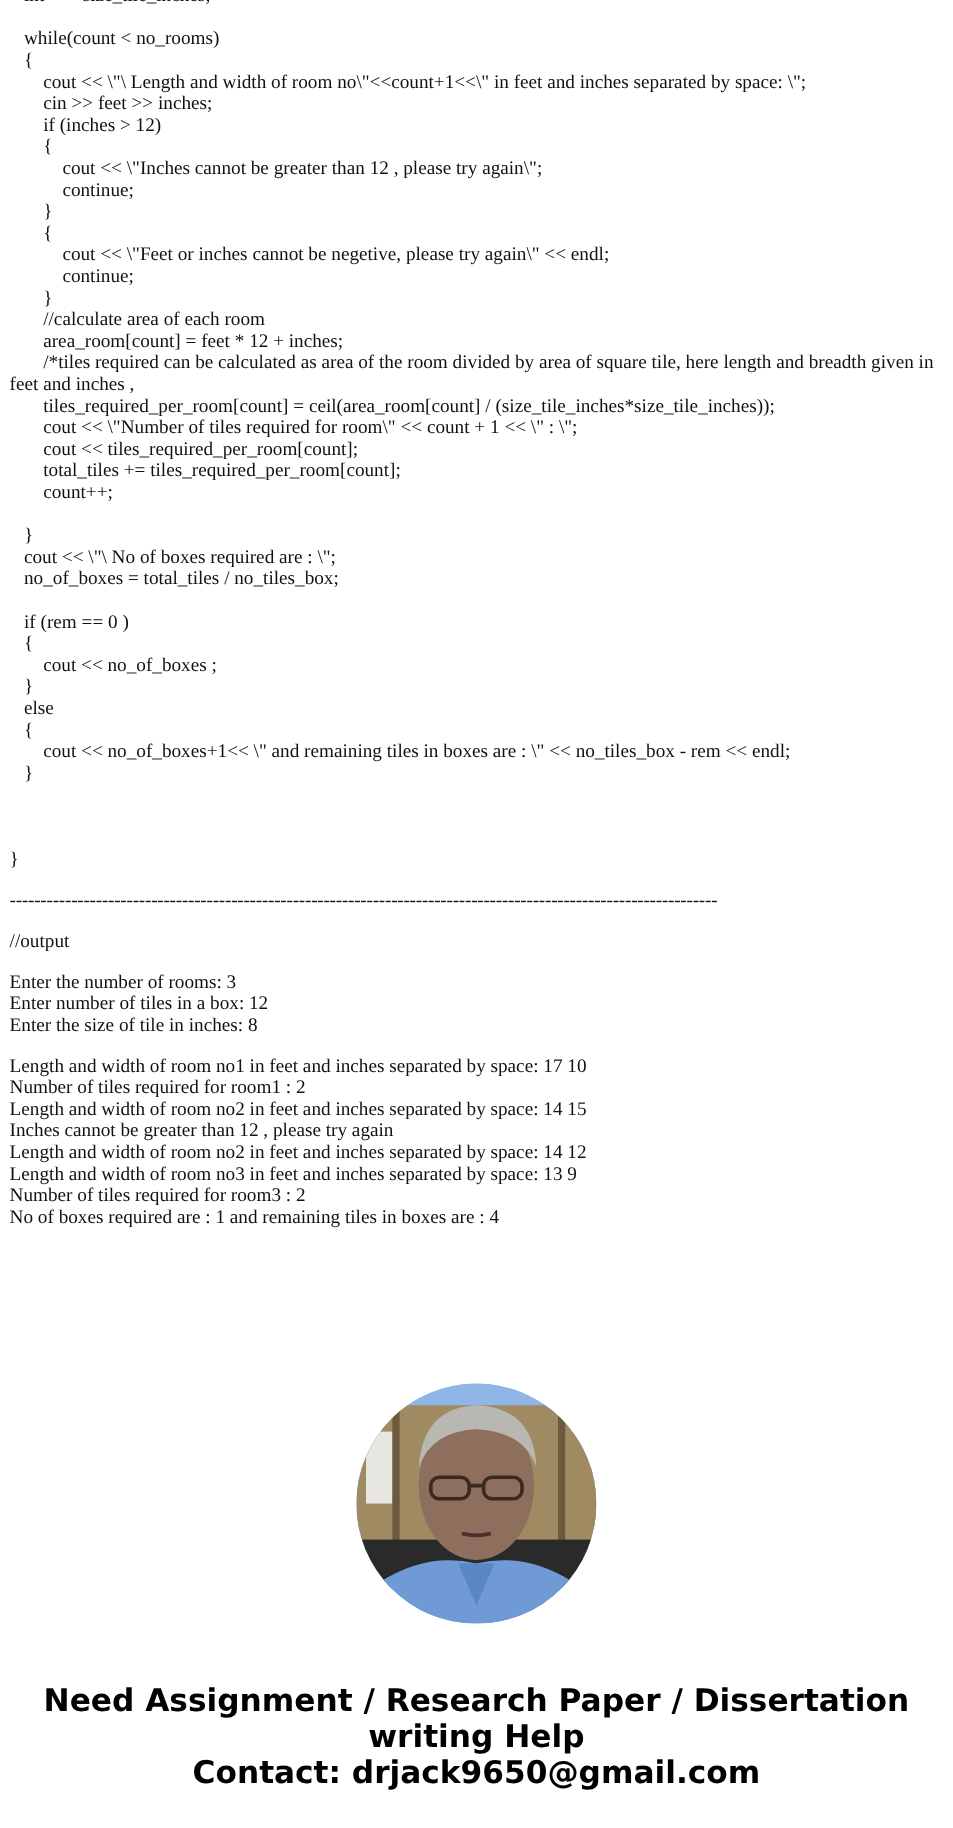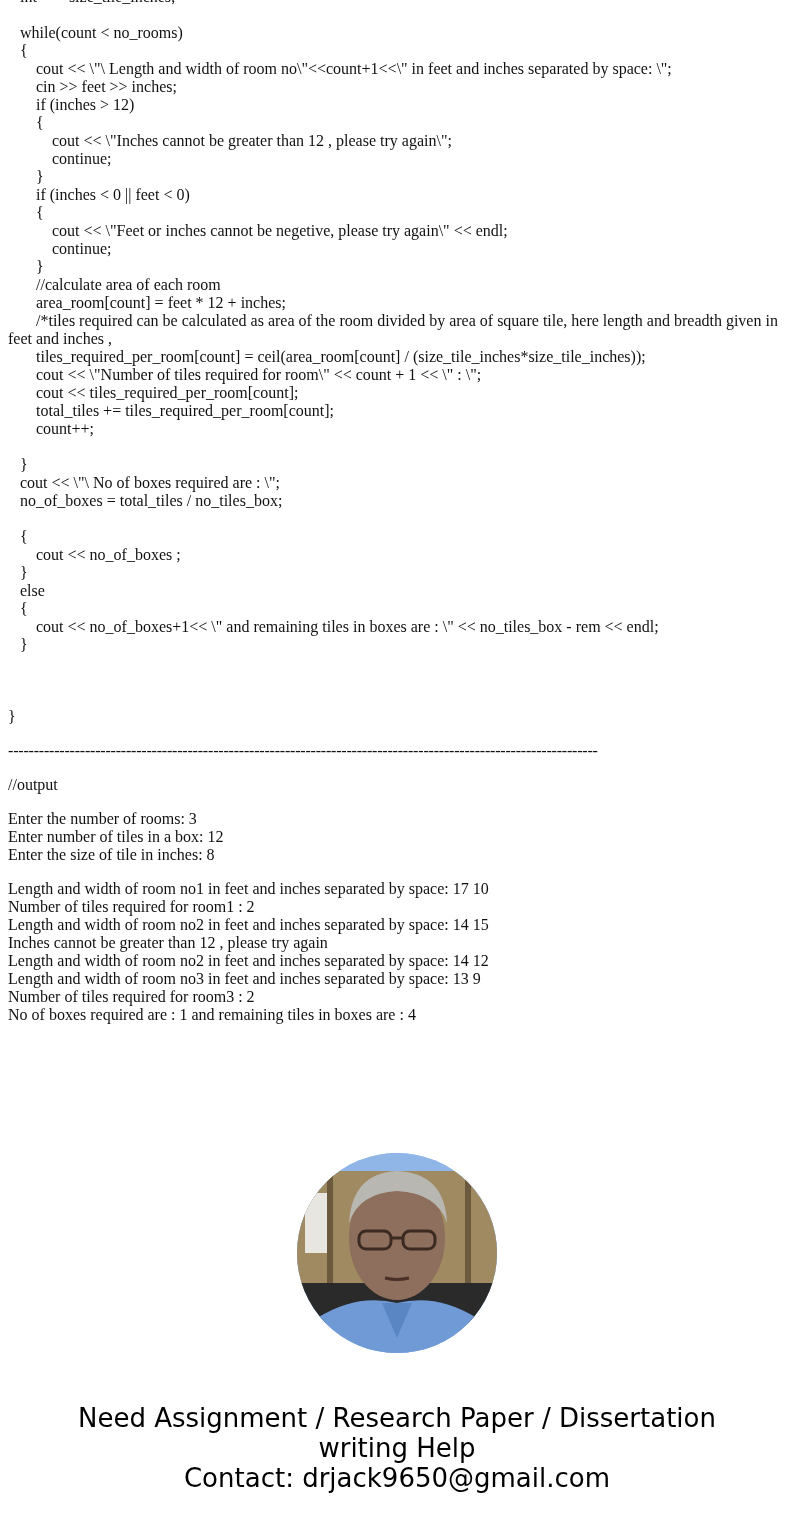--- a/index.html
+++ b/index.html
@@ -32,21 +32,21 @@
       overflow: hidden;
       background: #8fb6e6;
     }
     #promo {
       position: absolute;
       left: 0;
       top: 1403px;
       width: 794px;
       text-align: center;
       font-family: "DejaVu Sans", sans-serif;
-      font-weight: normal;
+      font-weight: bold;
       font-size: 26px;
       line-height: 30px;
       color: #000;
     }
   </style>
 </head>
 <body>
 
 <div id="doc">
   <div id="code-block">
@@ -54,38 +54,38 @@
       <div class="ln"></div>
       <div class="ln">   while(count &lt; no_rooms)</div>
       <div class="ln">   {</div>
       <div class="ln">       cout &lt;&lt; \"\ Length and width of room no\"&lt;&lt;count+1&lt;&lt;\" in feet and inches separated by space: \";</div>
       <div class="ln">       cin &gt;&gt; feet &gt;&gt; inches;</div>
       <div class="ln">       if (inches &gt; 12)</div>
       <div class="ln">       {</div>
       <div class="ln">           cout &lt;&lt; \"Inches cannot be greater than 12 , please try again\";</div>
       <div class="ln">           continue;</div>
       <div class="ln">       }</div>
-      <div class="ln">       if (inches &lt; 0 || feet &lt; 0)</div>
       <div class="ln">       {</div>
       <div class="ln">           cout &lt;&lt; \"Feet or inches cannot be negetive, please try again\" &lt;&lt; endl;</div>
       <div class="ln">           continue;</div>
       <div class="ln">       }</div>
       <div class="ln">       //calculate area of each room</div>
       <div class="ln">       area_room[count] = feet * 12 + inches;</div>
       <div class="ln">       /*tiles required can be calculated as area of the room divided by area of square tile, here length and breadth given in feet and inches ,</div>
       <div class="ln">       tiles_required_per_room[count] = ceil(area_room[count] / (size_tile_inches*size_tile_inches));</div>
       <div class="ln">       cout &lt;&lt; \"Number of tiles required for room\" &lt;&lt; count + 1 &lt;&lt; \" : \";</div>
       <div class="ln">       cout &lt;&lt; tiles_required_per_room[count];</div>
       <div class="ln">       total_tiles += tiles_required_per_room[count];</div>
       <div class="ln">       count++;</div>
       <div class="ln"></div>
       <div class="ln">   }</div>
       <div class="ln">   cout &lt;&lt; \"\ No of boxes required are : \";</div>
       <div class="ln">   no_of_boxes = total_tiles / no_tiles_box;</div>
       <div class="ln"></div>
+      <div class="ln">   if (rem == 0 )</div>
       <div class="ln">   {</div>
       <div class="ln">       cout &lt;&lt; no_of_boxes ;</div>
       <div class="ln">   }</div>
       <div class="ln">   else</div>
       <div class="ln">   {</div>
       <div class="ln">       cout &lt;&lt; no_of_boxes+1&lt;&lt; \" and remaining tiles in boxes are : \" &lt;&lt; no_tiles_box - rem &lt;&lt; endl;</div>
       <div class="ln">   }</div>
       <div class="ln"></div>
       <div class="ln"></div>
       <div class="ln"></div>

